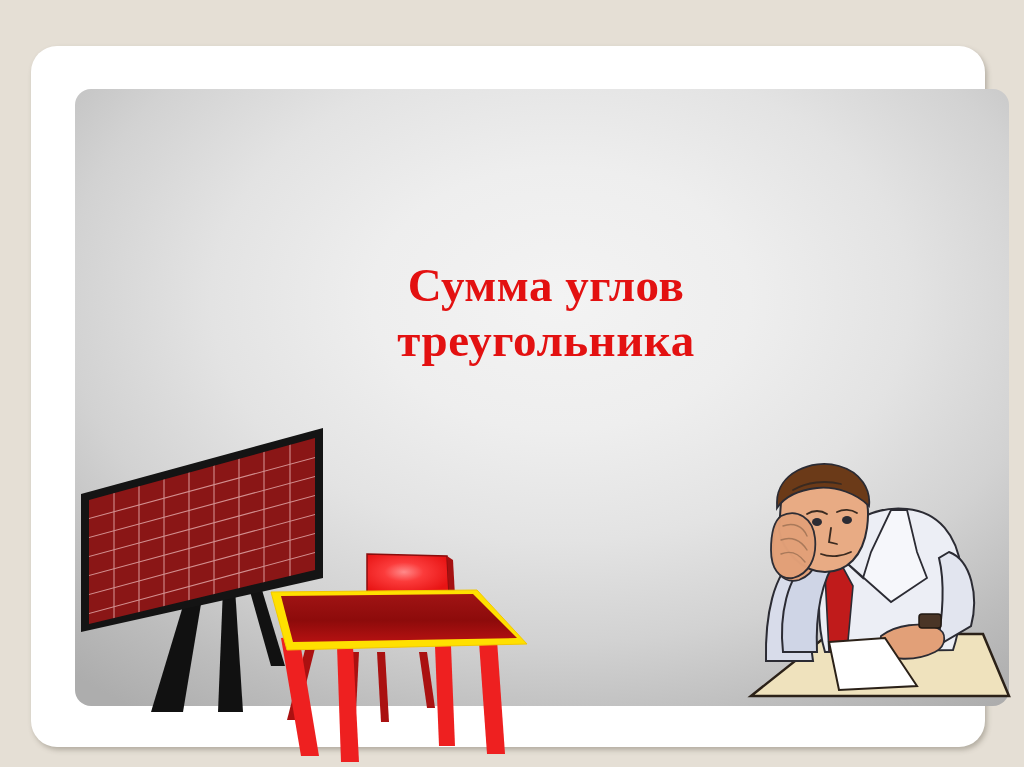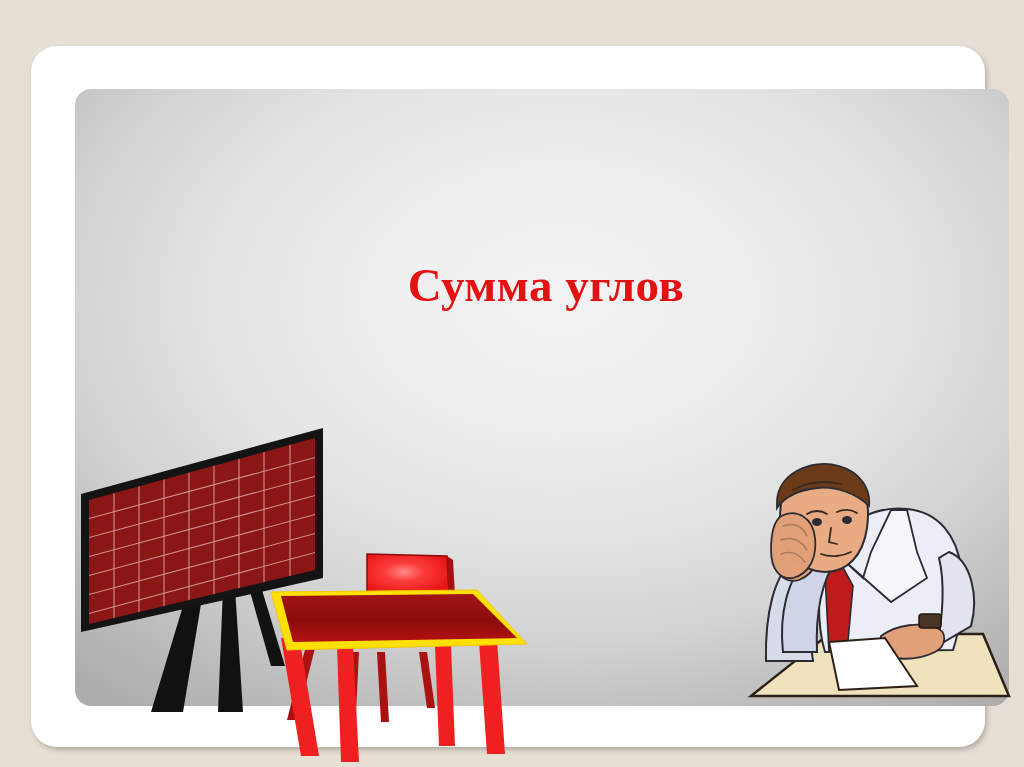--- a/index.html
+++ b/index.html
@@ -122,20 +122,21 @@
 <div class="slide-root">
 
   <div class="slide-card">
 
     <div class="stage">
       <div class="stage-inner"></div>
     </div>
 
     <div class="title-block">
       <span class="title-line">Сумма углов</span>
+      <span class="title-line">треугольника</span>
     </div>
 
     <div class="easel">
       <svg width="290" height="300" viewBox="0 0 290 300">
 
         <g>
           <polygon points="118,170 133,170 112,296 80,296" fill="#111111"></polygon>
           <polygon points="152,172 164,172 172,296 147,296" fill="#111111"></polygon>
           <polygon points="178,172 191,174 214,250 200,250" fill="#111111"></polygon>
         </g>

